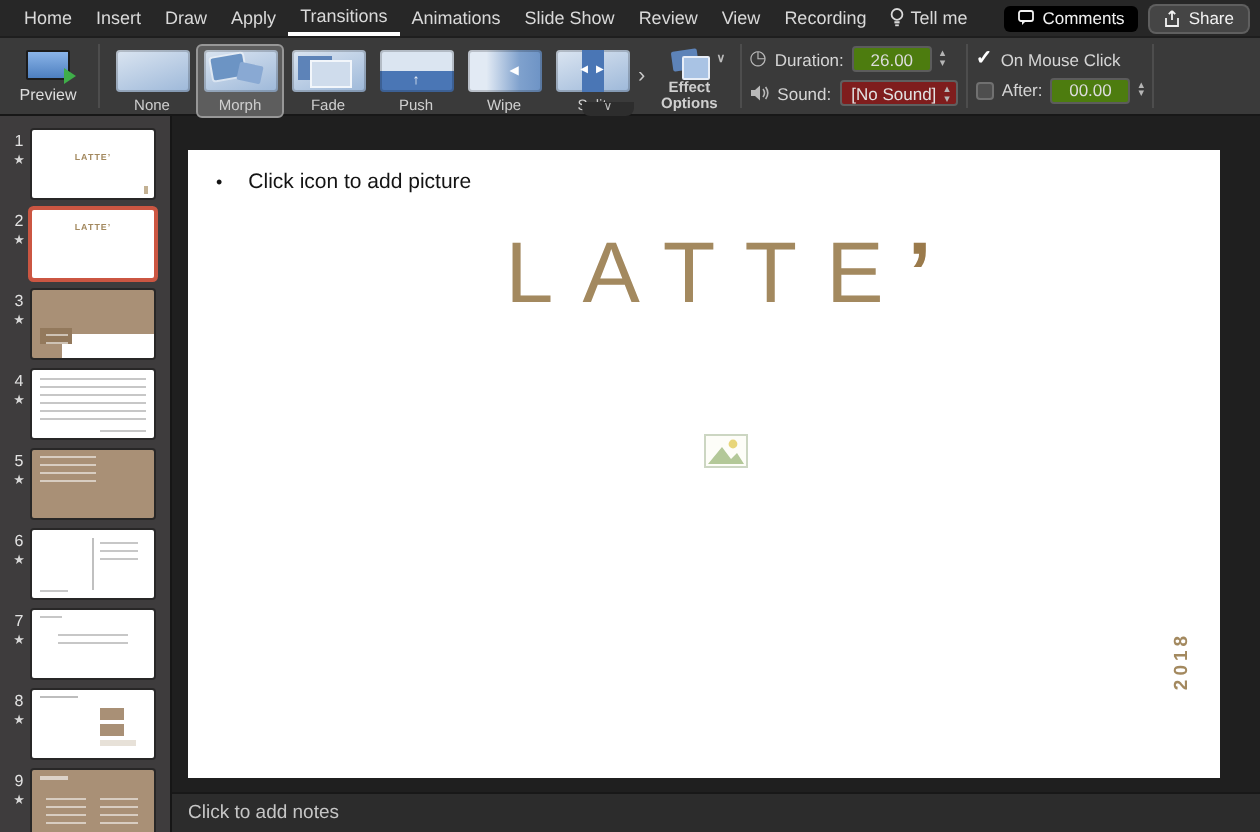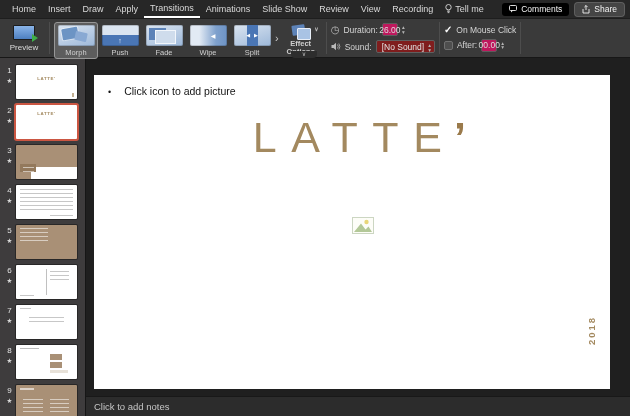--- a/index.html
+++ b/index.html
@@ -46,21 +46,21 @@
                 color:#bdbdbd;font-size:6px;line-height:6px;text-align:center;}
   .effect-options{width:42px;display:flex;flex-direction:column;align-items:center;justify-content:flex-end;gap:1px;text-align:center;font-weight:bold;}
   .eo-icon{position:relative;width:22px;height:15px;}
   .eo-icon::before{content:"";position:absolute;left:2px;top:1px;width:13px;height:10px;background:#5d83b8;transform:rotate(-8deg);border-radius:1px;}
   .eo-icon::after{content:"";position:absolute;left:7px;top:4px;width:12px;height:10px;background:#a9c3e4;border-radius:1px;border:1px solid #e8eef7;}
   .eo-caret{position:absolute;right:-7px;top:1px;color:#bbb;font-size:6px;}
   .eo-label{font-size:7.5px;color:#cfcfcf;line-height:1.15;width:40px;}
   .grp{display:flex;flex-direction:column;justify-content:center;gap:4px;}
   .row{display:flex;align-items:center;gap:4px;font-size:8.5px;color:#d5d5d5;white-space:nowrap;}
   .icon-clock{font-size:10px;color:#b9b9b9;line-height:1;}
-  .valbox{width:16px;height:13px;background:#be185d;border:1px solid #5c5c5c;border-radius:2px;color:#dcdcdc;font-size:8.5px;display:flex;align-items:center;justify-content:center;box-sizing:border-box;}
+  .valbox{width:40px;height:13px;background:#4d7c0f;border:1px solid #5c5c5c;border-radius:2px;color:#dcdcdc;font-size:8.5px;display:flex;align-items:center;justify-content:center;box-sizing:border-box;}
   .stepper{display:flex;flex-direction:column;line-height:4.5px;font-size:5.5px;color:#b5b5b5;cursor:default;}
   .stepper i{font-style:normal;}
   .dropdown{display:flex;align-items:flex-end;height:13px;background:#7f1d1d;border:1px solid #5f5f5f;border-radius:2px;padding:0 3px 0 5px;gap:4px;font-size:8.5px;color:#e2e2e2;box-sizing:border-box;}
   .check{color:#fff;font-size:10px;font-weight:bold;line-height:1;}
   .cbox{width:9px;height:9px;background:#4e4e4e;border:1px solid #707070;border-radius:2px;box-sizing:border-box;}
   .apply{width:44px;display:flex;flex-direction:column;align-items:center;justify-content:center;gap:2px;}
   .apply-icon{position:relative;width:20px;height:13px;}
   .apply-icon::before{content:"";position:absolute;left:0;top:0;width:12px;height:9px;border:1px solid #c9c9c9;border-radius:1px;}
   .apply-icon::after{content:"";position:absolute;left:5px;top:3px;width:12px;height:9px;border:1px solid #c9c9c9;border-radius:1px;background:#3a3a3a;}
   .apply-arrow{position:absolute;right:-2px;bottom:-3px;width:0;height:0;border-top:5px solid #5b9bd5;border-left:5px solid transparent;}
@@ -157,33 +157,37 @@
   </header>
 
   <div class="ribbon">
     <div class="preview">
       <div class="prev-icon"></div>
       <span>Preview</span>
     </div>
     <div class="sep"></div>
 
     <div class="gallery">
+      <div class="g-item">
+        <div class="g-thumb"></div>
+        <span class="g-label">None</span>
+      </div>
       <div class="g-item selected">
         <div class="g-thumb gt-morph"></div>
         <span class="g-label">Morph</span>
       </div>
       <div class="g-item">
+        <div class="g-thumb gt-fade"></div>
+        <span class="g-label">Fade</span>
+      </div>
+      <div class="g-item">
         <div class="g-thumb gt-push">
           <span class="arrow">↑</span>
         </div>
         <span class="g-label">Push</span>
-      </div>
-      <div class="g-item">
-        <div class="g-thumb gt-fade"></div>
-        <span class="g-label">Fade</span>
       </div>
       <div class="g-item">
         <div class="g-thumb gt-wipe">
           <span class="arrow">◀</span>
         </div>
         <span class="g-label">Wipe</span>
       </div>
       <div class="g-item">
         <div class="g-thumb gt-split">
           <span class="arrow">◀▶</span>

